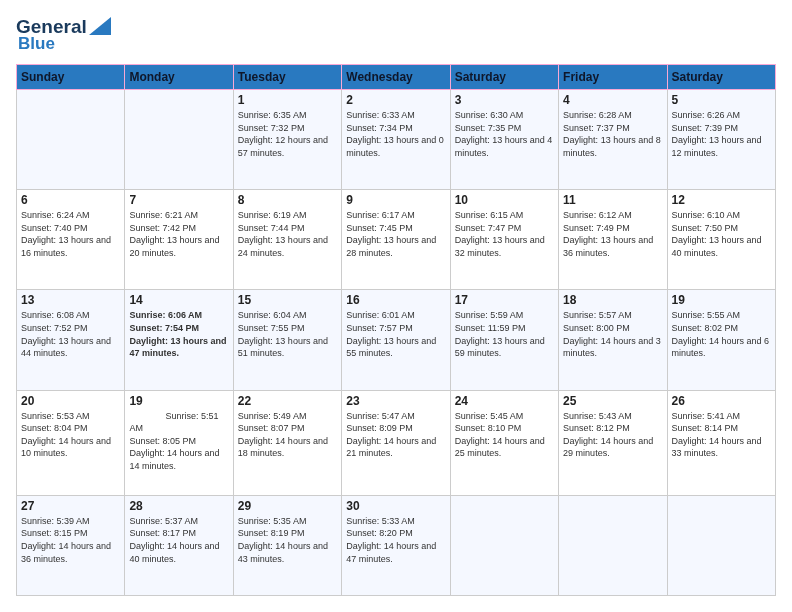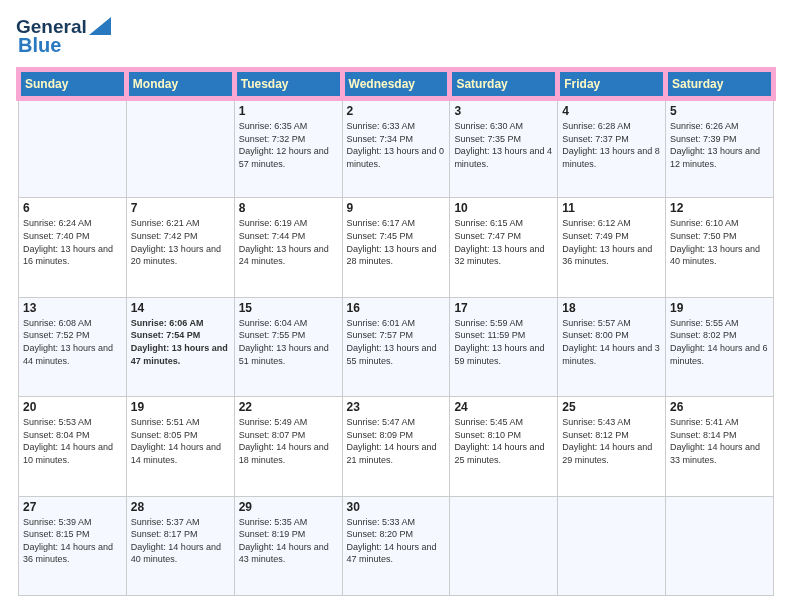--- a/index.html
+++ b/index.html
@@ -46,25 +46,25 @@
       border-collapse: collapse;
       width: 100%;
     }
     table {
       width: 100%;
       border-collapse: collapse;
       table-layout: fixed;
     }
     thead tr th {
       background-color: #2979c0;
-      color: #fef9c3;
+      color: #0f172a;
       font-size: 12px;
       font-weight: bold;
       padding: 5px 4px;
-      border: 5px solid #f9a8d4;
+      border: 1px solid #f9a8d4;
       text-align: left;
     }
     tbody tr td {
       border: 1px solid #ccc;
       vertical-align: top;
       padding: 3px 4px;
       font-size: 9.5px;
       color: #222;
       height: 82px;
       width: calc(100% / 7);
@@ -91,21 +91,21 @@
 
 <div class="page">
   <div class="header">
     <div class="logo">
       <div style="display:flex;align-items:center;">
         <span style="font-size:19px;font-weight:bold;color:#1a3a5c;">General</span>
         <svg width="22" height="18" viewBox="0 0 22 18" style="margin-left:2px;margin-top:-2px;">
           <polygon points="0,18 22,0 22,18" fill="#2979c0"></polygon>
         </svg>
       </div>
-      <span style="font-size:20px;font-weight:bold;color:#2979c0;margin-top:-4px;margin-left:2px;">Blue</span>
+      <span style="font-size:17px;font-weight:bold;color:#2979c0;margin-top:-4px;margin-left:2px;">Blue</span>
     </div>
     <div class="title-block">
       <div class="month-title"></div>
       <div class="location"></div>
     </div>
   </div>
 
   <table class="calendar">
     <thead>
       <tr>
@@ -181,21 +181,21 @@
 Sunset: 8:00 PM
 Daylight: 14 hours and 3 minutes.</span></td>
           <td><span class="day-number">19</span><span class="day-detail" style="white-space: pre-line;">Sunrise: 5:55 AM
 Sunset: 8:02 PM
 Daylight: 14 hours and 6 minutes.</span></td>
         </tr>
         <tr>
           <td><span class="day-number">20</span><span class="day-detail" style="white-space: pre-line;">Sunrise: 5:53 AM
 Sunset: 8:04 PM
 Daylight: 14 hours and 10 minutes.</span></td>
-          <td><span class="day-number">19</span><span class="day-detail" style="white-space: pre-line;">Sunrise: 5:51 AM
+          <td><span class="day-number">19</span><span class="day-detail" style="white-space: pre-line; margin-left: 36px;">Sunrise: 5:51 AM
 Sunset: 8:05 PM
 Daylight: 14 hours and 14 minutes.</span></td>
           <td><span class="day-number">22</span><span class="day-detail" style="white-space: pre-line;">Sunrise: 5:49 AM
 Sunset: 8:07 PM
 Daylight: 14 hours and 18 minutes.</span></td>
           <td><span class="day-number">23</span><span class="day-detail" style="white-space: pre-line;">Sunrise: 5:47 AM
 Sunset: 8:09 PM
 Daylight: 14 hours and 21 minutes.</span></td>
           <td><span class="day-number">24</span><span class="day-detail" style="white-space: pre-line;">Sunrise: 5:45 AM
 Sunset: 8:10 PM

